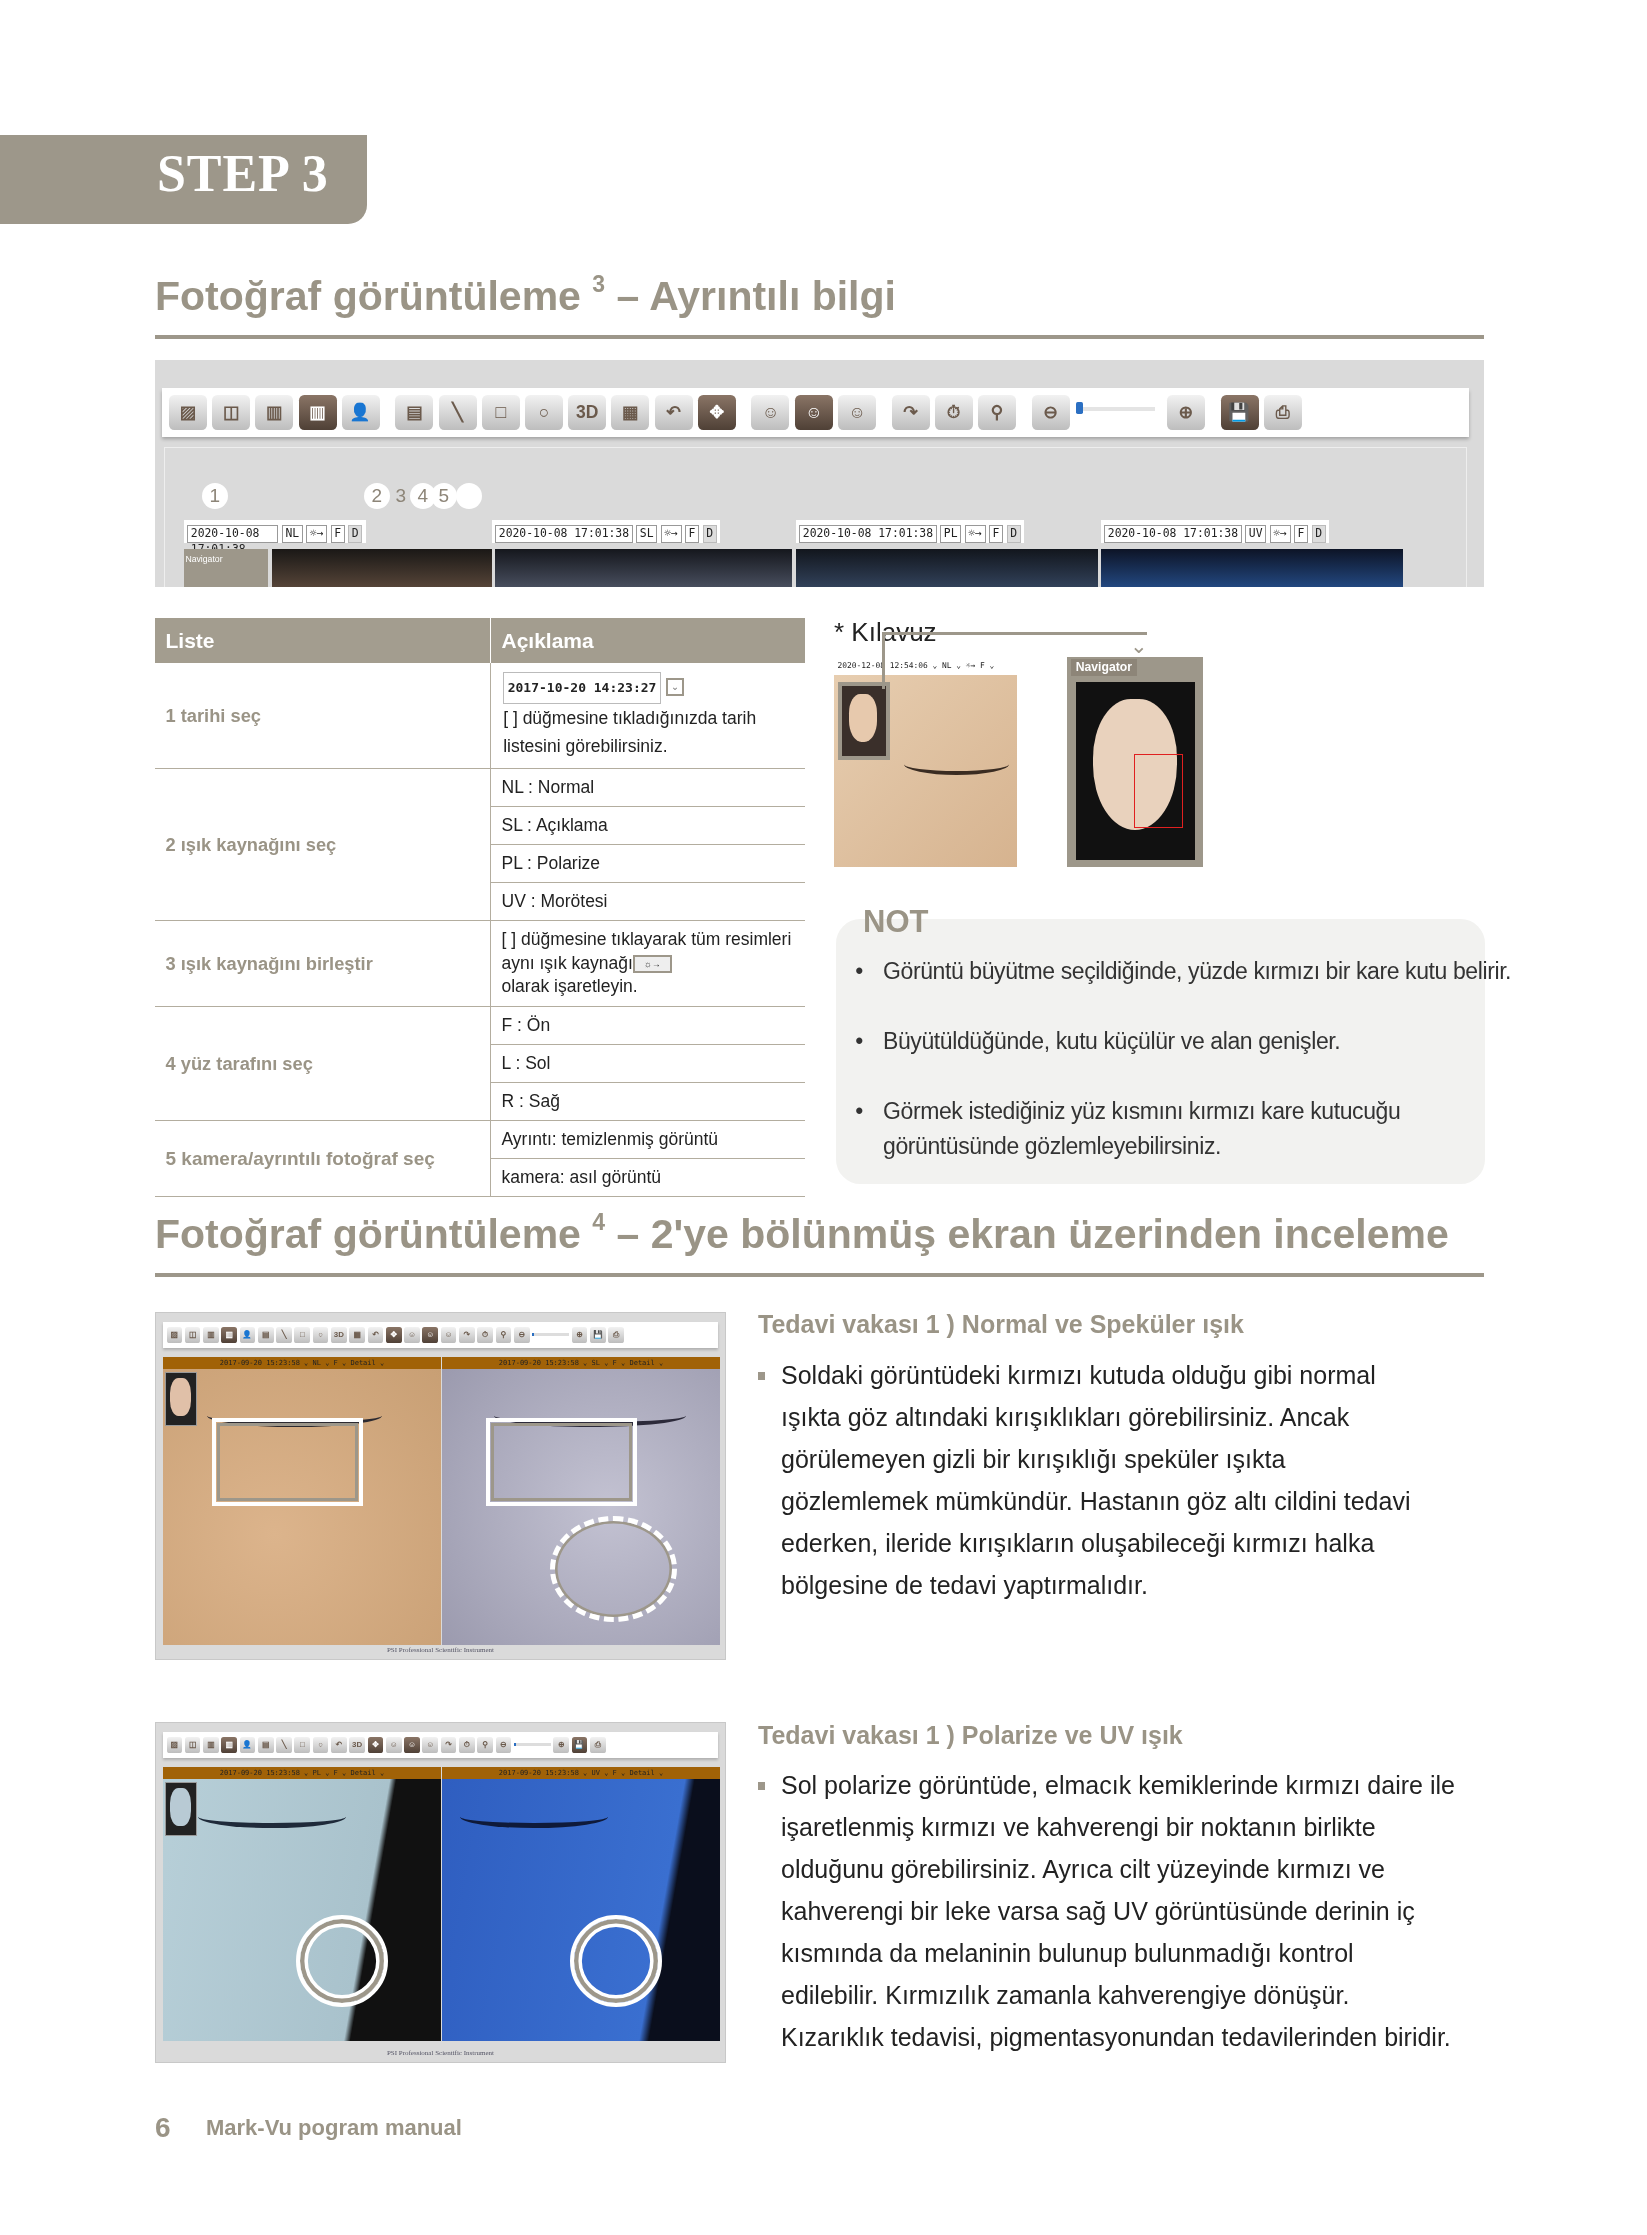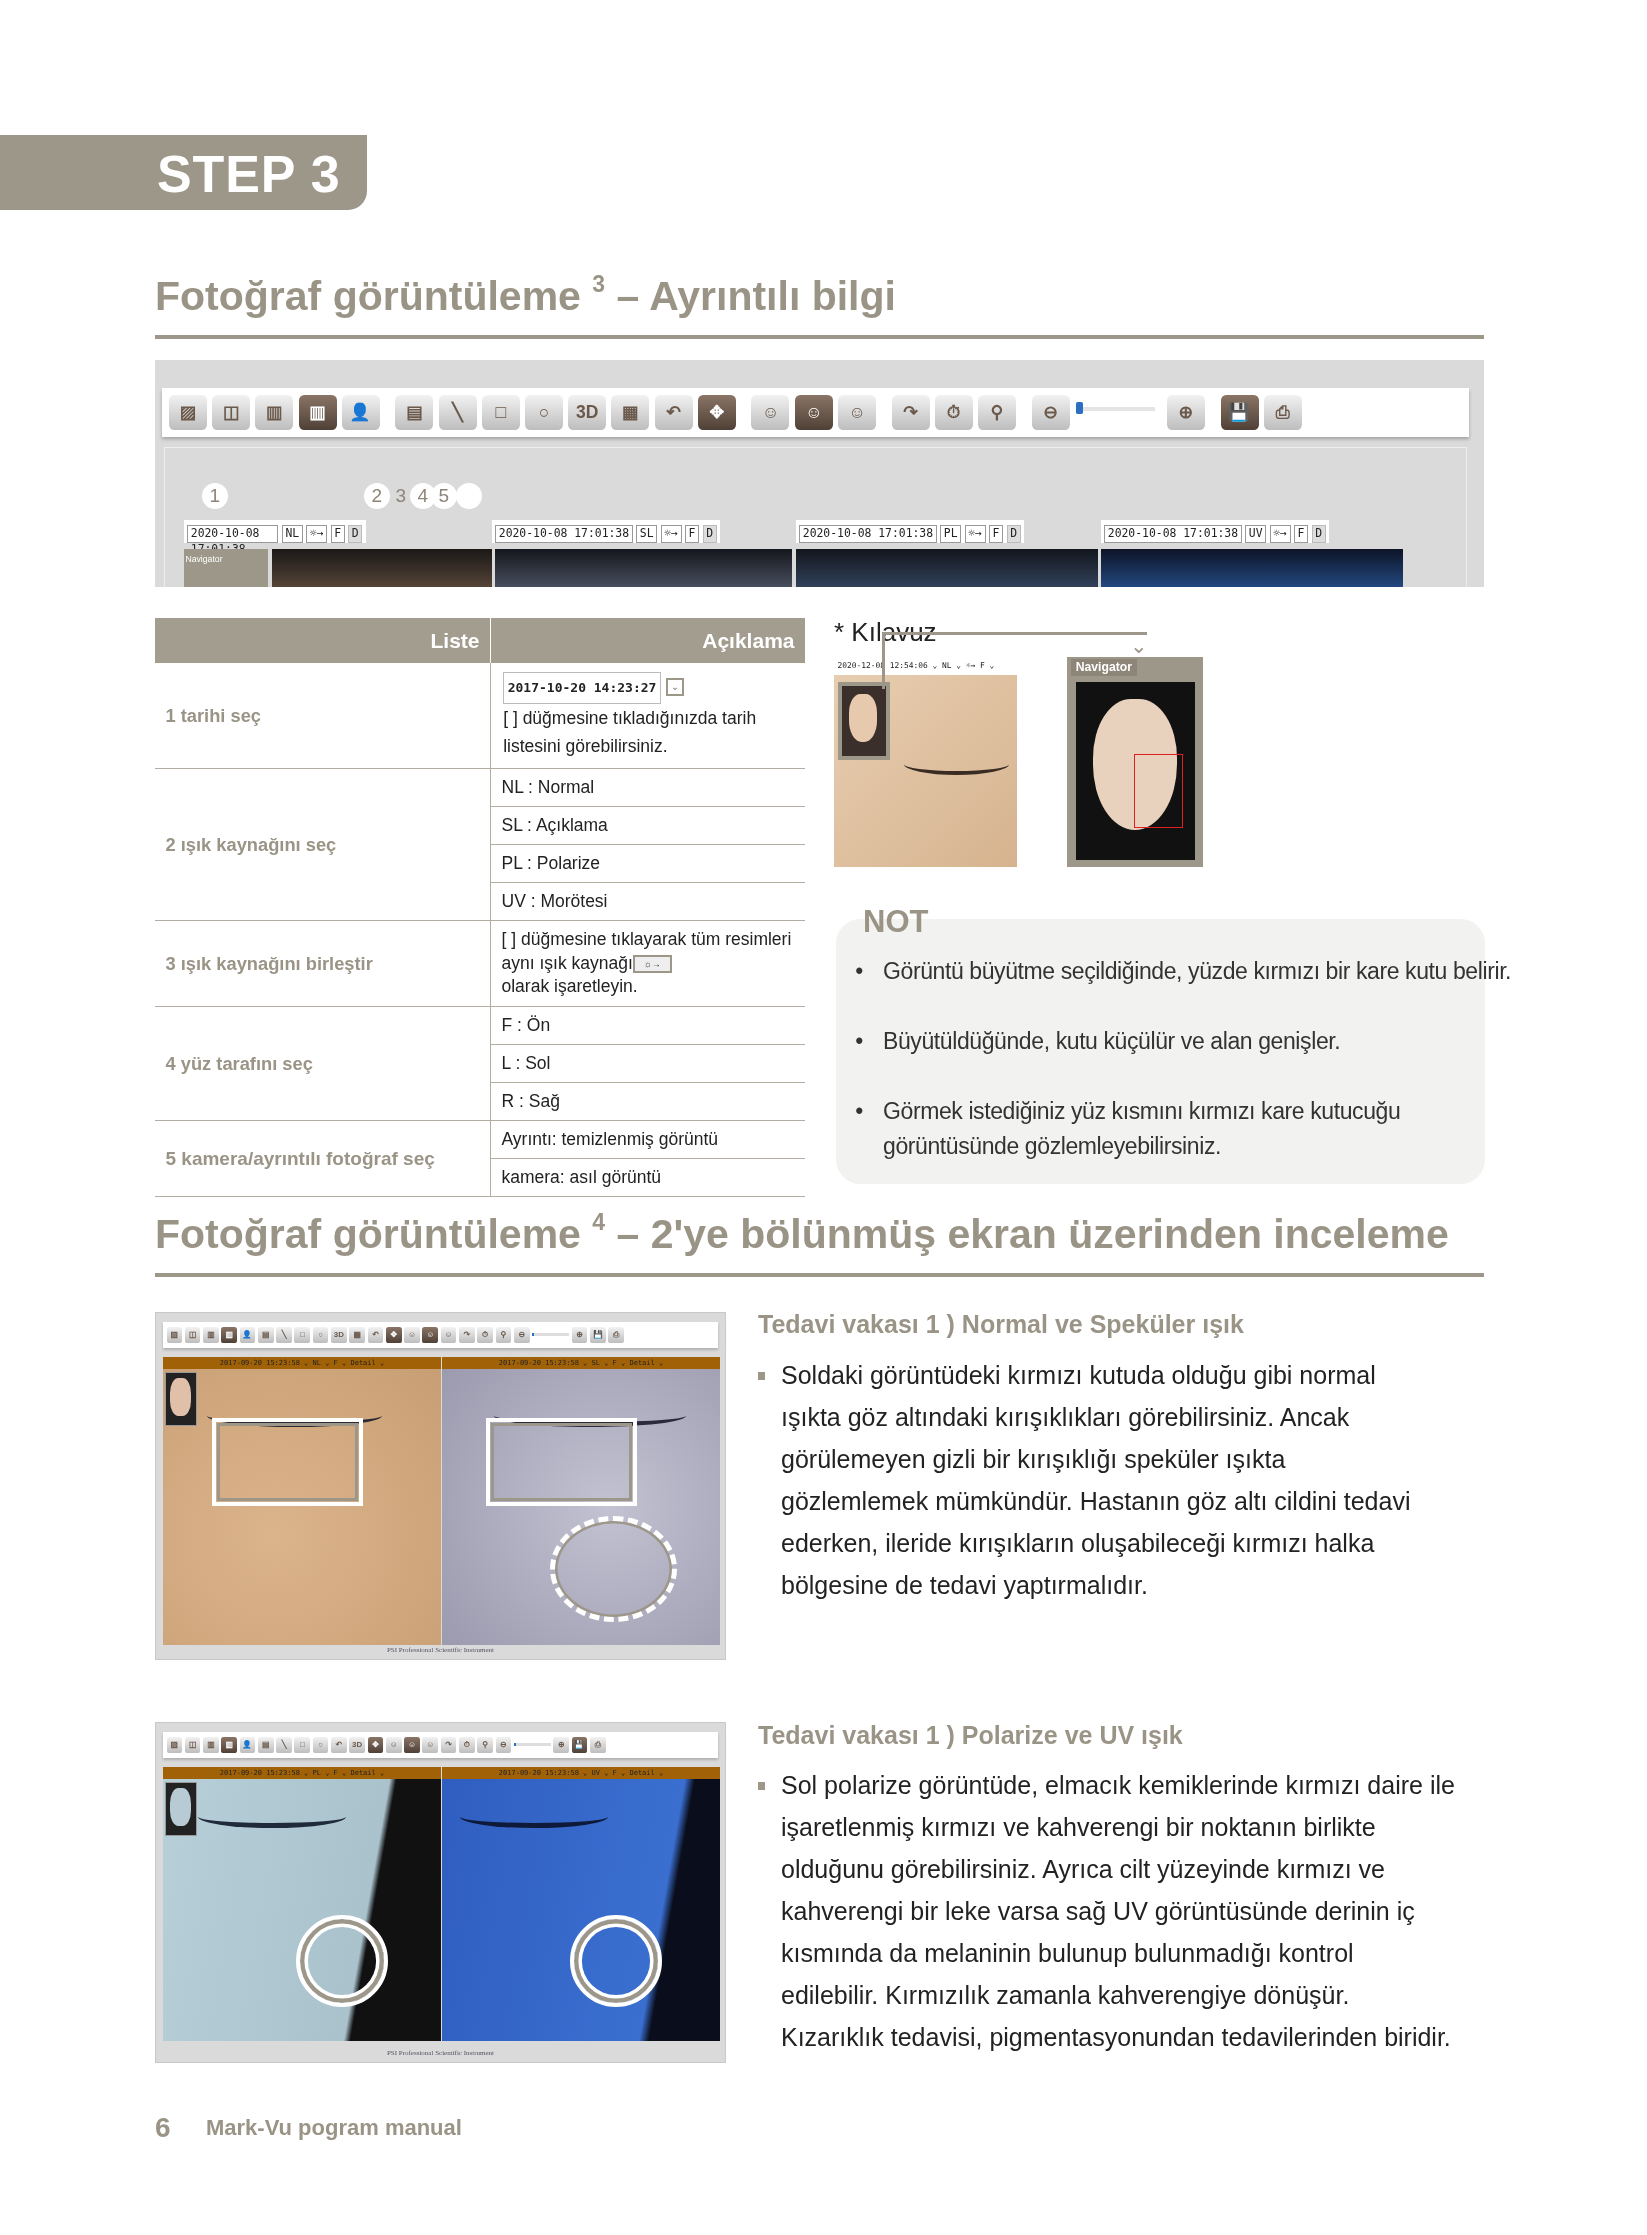--- a/index.html
+++ b/index.html
@@ -1,18 +1,18 @@
 <!DOCTYPE html>
 <html style="font-size:14px"><head>
 <meta charset="utf-8">
 <style>
   html,body{margin:0;padding:0;background:#fff;}
   body{width:1647px;height:2236px;position:relative;overflow:hidden;font-family:"Liberation Sans",sans-serif;color:#222;}
   .abs{position:absolute;}
-  .step-banner{left:0;top:135px;width:367px;height:75px;background:#9d978a;border-bottom-right-radius:19px;}
+  .step-banner{left:0;top:135px;width:367px;height:89px;background:#9d978a;border-bottom-right-radius:19px;font-family:Liberation Serif, serif;}
   .step-banner span{position:absolute;left:157px;top:8.7px;font-size:52px;font-weight:bold;color:#fff;letter-spacing:0.9px;}
   .h1{left:155px;font-size:41px;font-weight:bold;color:#9a9486;white-space:nowrap;}
   .h1 sup{font-size:23px;vertical-align:top;position:relative;top:-1.7px;}
   .rule{left:155px;width:1329px;height:3.5px;background:#9d978a;}
   
   .app{left:155px;top:360px;width:1329px;height:227px;background:#dadada;overflow:hidden;}
   .toolbar{position:absolute;left:7px;top:28px;width:1300px;height:49px;background:#fff;box-shadow:0 2.6px 3.5px rgba(0,0,0,.25);display:flex;align-items:center;padding-left:7px;gap:5.2px;}
   .tb{width:38px;height:35px;border-radius:5.2px;background:linear-gradient(#f2f2f2,#bdbdbd);display:flex;align-items:center;justify-content:center;font-size:17.5px;color:#6b5a4c;font-weight:bold;}
   .tb.dark{background:linear-gradient(#8a7566,#4f4036);color:#fff;}
   .tb.gap{margin-left:10.5px;}
@@ -20,21 +20,21 @@
   .slider .track{position:absolute;left:7px;right:7px;top:12.2px;height:3.5px;background:#e4e4e4;}
   .slider .knob{position:absolute;left:1.7px;top:7px;width:7px;height:12.2px;background:#2b6fc2;border-radius:1.7px;}
   .viewer{position:absolute;left:8.7px;top:87px;width:1301px;height:148px;background:#dadada;border:1.7px solid #eee;}
   .num{position:absolute;top:35px;width:26px;height:26px;border-radius:50%;background:#fff;color:#8d8578;font-size:19px;text-align:center;line-height:26px;}
   .ctrlbar{position:absolute;top:72px;height:23px;background:#fff;display:flex;align-items:flex-end;gap:3.5px;padding:0 3.5px;font-size:11.4px;font-family:"DejaVu Sans Mono",monospace;}
   .ctrlbar .f{border:0.9px solid #999;height:15.7px;line-height:15.7px;padding:0 2.6px;background:#fff;}
   .ctrlbar .d{background:#ddd;border:0.9px solid #bbb;}
   .pane{position:absolute;top:101px;height:52px;background:linear-gradient(#1c1e24,#3a4150);}
   
   table.info{position:absolute;left:155px;top:618px;width:650px;border-collapse:collapse;font-size:17.5px;}
-  table.info th{background:#a39d8f;color:#fff;text-align:right;font-size:21px;padding:10.5px 10.5px;height:23px;}
+  table.info th{background:#a39d8f;color:#fff;text-align:left;font-size:21px;padding:10.5px 10.5px;height:23px;}
   table.info th+th{border-left:1.7px solid #fff;}
   table.info td{border-bottom:1.7px solid #b3ad9f;padding:7px 10.5px;vertical-align:middle;}
   table.info td.lbl{color:#9a9486;font-weight:bold;font-size:18.3px;border-right:1.7px solid #b3ad9f;width:314px;}
   table.info td.val{height:23px;}
   .datechip{display:inline-block;border:1.7px solid #bbb;font-size:13px;font-weight:bold;padding:0.9px 3.5px;font-family:"DejaVu Sans Mono",monospace;}
   .datechip-arrow{display:inline-block;border:2.6px solid #9d978a;width:14px;height:14px;font-size:9.6px;text-align:center;line-height:14px;color:#888;margin-left:5.2px;vertical-align:middle;}
   .inline-icon{display:inline-block;width:35px;height:14px;border:2.6px solid #9d978a;background:#eee;vertical-align:middle;font-size:8.7px;line-height:14px;text-align:center;}
   
   .guide-title{left:834px;top:617px;font-size:26px;color:#222;}
   .guide-left{left:834px;top:657px;width:183px;height:210px;background:linear-gradient(135deg,#e8cfb2,#d6b38f);overflow:hidden;}

